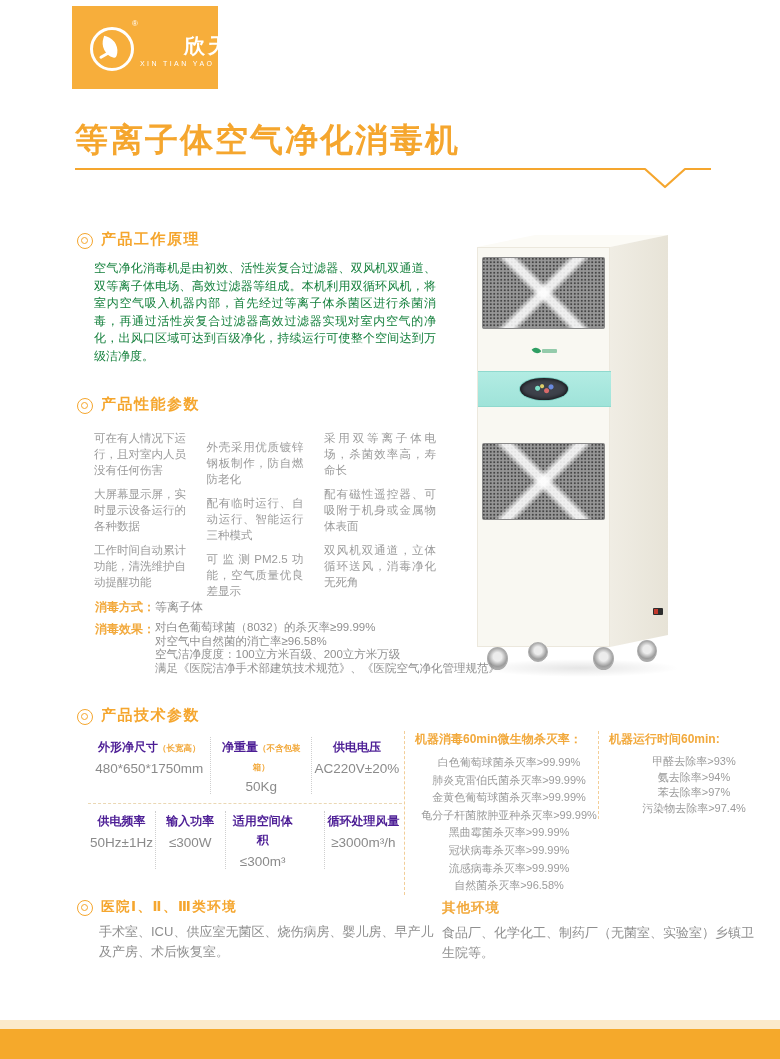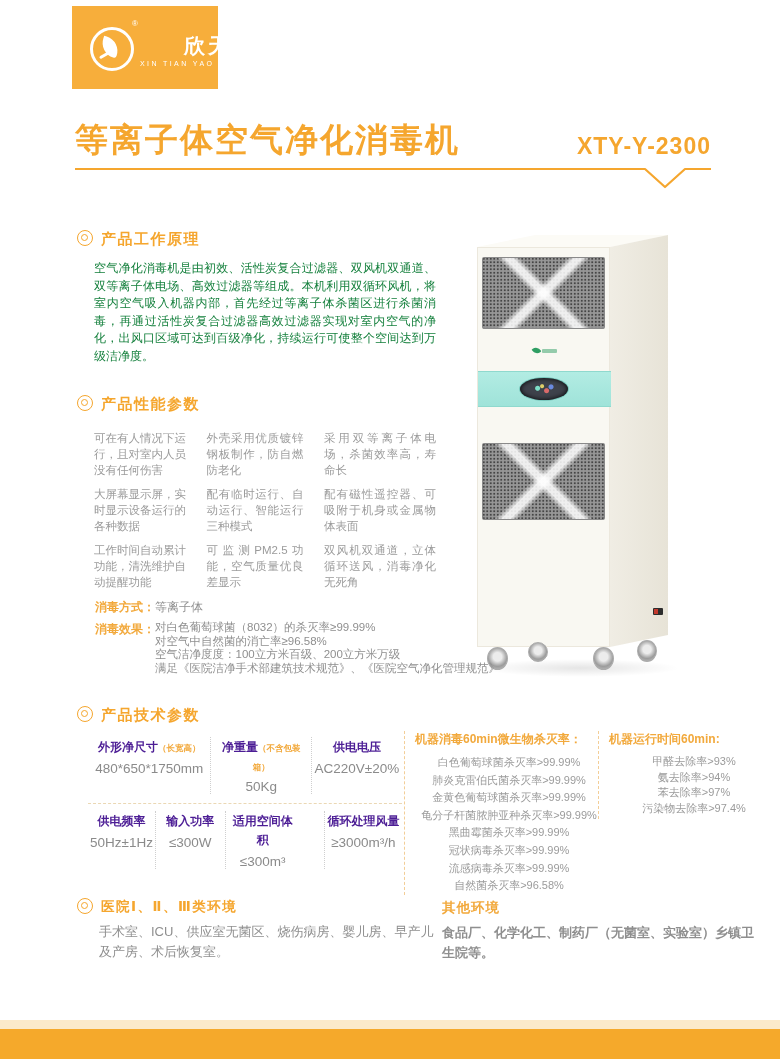--- a/index.html
+++ b/index.html
@@ -15,33 +15,33 @@
   .reg{position:absolute;left:60px;top:13px;color:#fff;font-size:8px;}
   .logo-cn{position:absolute;left:67px;top:26px;color:#fff;font-size:21px;font-weight:bold;letter-spacing:3px;white-space:nowrap;margin-left:45px;}
   .logo-en{position:absolute;left:68px;top:54px;color:#fff;font-size:7px;letter-spacing:2.4px;white-space:nowrap;}
 
   
   .title{position:absolute;left:75px;top:118px;font-size:33px;font-weight:bold;color:#F5A62E;letter-spacing:2px;white-space:nowrap;}
   .model{position:absolute;left:545px;top:133px;width:166px;text-align:right;font-size:23px;font-weight:bold;color:#F5A62E;letter-spacing:1px;}
   .title-rule{position:absolute;left:75px;top:167px;}
 
   
-  .sec-head{position:absolute;display:flex;align-items:flex-start;}
+  .sec-head{position:absolute;display:flex;align-items:flex-end;}
   .ring{position:relative;width:14px;height:14px;border:1.5px solid #F5A62E;border-radius:50%;flex:0 0 auto;}
   .ring::after{content:"";position:absolute;left:3px;top:3px;width:5px;height:5px;border:1.5px solid #F5A62E;border-radius:50%;}
   .sec-title{margin-left:8px;font-size:15px;font-weight:bold;color:#F5A62E;letter-spacing:1.5px;white-space:nowrap;}
 
   
   .principle-body{position:absolute;left:94px;top:260px;width:342px;font-size:12px;line-height:17.6px;
                   color:#15803d;text-align:justify;}
 
   
   .feat-row{position:absolute;left:94px;width:342px;display:flex;justify-content:space-between;}
   .feat{font-size:11.5px;line-height:16px;color:#9b9b9b;text-align:justify;}
-  .feat.c1{width:92px;}.feat.c2{width:97px;}.feat.c3{width:112px;}
+  .feat.c1{width:92px;}.feat.c2{width:97px;margin-top:9px;}.feat.c3{width:112px;}
 
   .kv-row{position:absolute;left:95px;display:flex;}
   .kv-label{font-size:12px;font-weight:bold;color:#F2A93C;white-space:nowrap;flex:0 0 58px;}
   .kv-value{font-size:12px;color:#8f8f8f;}
   .effect-lines div{font-size:11.5px;line-height:13.6px;color:#8f8f8f;white-space:nowrap;}
 
   
   .tech-table{position:absolute;left:88px;top:730px;width:314px;}
   .trow{display:flex;padding:7px 0 9px 0;}
   .trow + .trow{border-top:1px dashed #EBD8B4;justify-content:space-between;}
@@ -62,21 +62,21 @@
   .micro li{line-height:17.6px;}
   .runtime{left:598px;width:170px;min-height:88px;}
   .runtime li{line-height:15.5px;}
 
   
   .env-body{font-size:13px;line-height:20px;color:#8f8f8f;}
   .hospital{position:absolute;left:77px;top:898px;width:362px;}
   .hospital .env-body{margin:6px 0 0 22px;width:340px;}
   .other{position:absolute;left:442px;top:899px;width:320px;}
   .other-head{font-size:13.5px;font-weight:bold;color:#F2A93C;letter-spacing:1px;}
-  .other .env-body{margin-top:6px;font-weight:bold;}
+  .other .env-body{margin-top:6px;}
 
   
   .footer-cream{position:absolute;left:0;top:1020px;width:780px;height:9px;background:#FBEACA;}
   .footer-bar{position:absolute;left:0;top:1029px;width:780px;height:30px;background:#F5A92B;}
 
   
   .machine{position:absolute;left:440px;top:215px;width:330px;height:470px;}
   .m-shadow{position:absolute;left:40px;top:444px;width:200px;height:18px;
             background:radial-gradient(ellipse at center,rgba(0,0,0,.10),rgba(0,0,0,0) 70%);}
   .m-top{position:absolute;left:37px;top:20px;width:191px;height:12px;background:#FCFBF6;
@@ -128,21 +128,20 @@
     <div class="logo-circle">
       <div class="leaf"></div>
       <div class="leaf-tail"></div>
     </div>
     <span class="reg">®</span>
     <div class="logo-cn">欣天瑶</div>
     <div class="logo-en">XIN TIAN YAO</div>
   </div>
 
   <div class="title">等离子体空气净化消毒机</div>
-  <div class="model">XTY-Y-2300</div>
   <svg class="title-rule" width="637" height="24" viewBox="0 0 637 24">
     <path d="M0 2 H570 L590 20 L610 2 H636" fill="none" stroke="#F5A62E" stroke-width="2.2" stroke-linejoin="round"></path>
   </svg>
 
   <div class="sec-head" style="left:77px;top:230px;">
     <span class="ring"></span>
     <span class="sec-title">产品工作原理</span>
   </div>
   <div class="principle-body">空气净化消毒机是由初效、活性炭复合过滤器、双风机双通道、双等离子体电场、高效过滤器等组成。本机利用双循环风机，将室内空气吸入机器内部，首先经过等离子体杀菌区进行杀菌消毒，再通过活性炭复合过滤器高效过滤器实现对室内空气的净化，出风口区域可达到百级净化，持续运行可使整个空间达到万级洁净度。</div>
 

